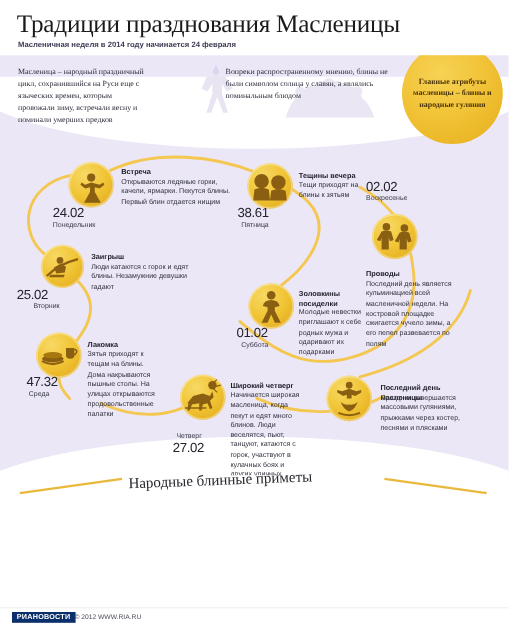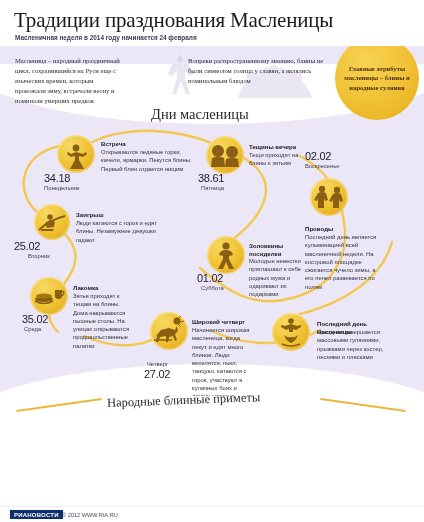--- a/index.html
+++ b/index.html
@@ -269,41 +269,40 @@
     </svg>
   </div>
 
   <div class="intro intro-left">Масленица – народный праздничный цикл, сохранившийся на Руси еще с языческих времен, которым провожали зиму, встречали весну и поминали умерших предков</div>
   <div class="intro intro-right">Вопреки распространенному мнению, блины не были символом солнца у славян, а являлись поминальным блюдом</div>
 
   <div class="hero-badge">
     <div class="hero-badge-text">Главные атрибуты масленицы – блины и народные гуляния</div>
   </div>
 
-  <div class="section-head head-days">Дни масленицы</div>
 
   <svg class="flow-svg" viewBox="0 0 424 350">
     <g fill="none" stroke="#f3c750" stroke-width="2.4" stroke-linecap="round">
       <path d="M60 100 C 18 108, 14 150, 40 168 C 70 188, 86 206, 68 232 C 52 256, 40 268, 58 286"></path>
       <path d="M92 96 C 130 78, 180 84, 214 98 C 252 112, 276 130, 262 160 C 250 186, 224 196, 212 212"></path>
       <path d="M200 222 C 230 248, 256 262, 292 252 C 330 242, 350 214, 344 176 C 340 144, 326 124, 300 110"></path>
       <path d="M84 290 C 120 306, 150 300, 172 282"></path>
       <path d="M214 286 C 250 302, 292 300, 320 284"></path>
       <path d="M300 268 C 346 256, 382 232, 392 196"></path>
     </g>
   </svg>
 
   <div class="day">
     <div class="medal" style="left:57px; top:135px; width:38px; height:38px;">
       <svg width="38" height="38" viewBox="0 0 38 38">
         <circle cx="19" cy="13" r="3.4" fill="#8a5f12"></circle>
         <path d="M19 17 l7 2 3 -2 1 2 -4 3 -4 -1 v4 l5 9 h-14 l5 -9 v-4 l-4 1 -4 -3 1 -2 3 2z" fill="#8a5f12"></path>
       </svg>
     </div>
-    <div class="date" style="left:44px; top:172px;">34.18</div>
+    <div class="date" style="left:44px; top:172px;">24.02</div>
     <div class="weekday" style="left:44px; top:185px;">Понедельник</div>
     <div class="d-title" style="left:101px; top:140px; width:94px;">Встреча</div>
     <div class="d-body" style="left:101px; top:148px; width:94px;">Открываются ледяные горки, качели, ярмарки. Пекутся блины. Первый блин отдается нищим</div>
   </div>
 
   <div class="day">
     <div class="medal" style="left:34px; top:204px; width:36px; height:36px;">
       <svg width="36" height="36" viewBox="0 0 36 36">
         <path d="M5 26 q10 -10 26 -14" stroke="#8a5f12" stroke-width="2" fill="none"></path>
         <circle cx="16" cy="13" r="2.8" fill="#8a5f12"></circle>
@@ -320,21 +319,21 @@
   <div class="day">
     <div class="medal" style="left:30px; top:277px; width:38px; height:38px;">
       <svg width="38" height="38" viewBox="0 0 38 38">
         <ellipse cx="14" cy="22" rx="9" ry="3" fill="#8a5f12"></ellipse>
         <ellipse cx="14" cy="19" rx="8" ry="2.6" fill="#a8780f"></ellipse>
         <path d="M5 24 q9 5 18 0" stroke="#8a5f12" stroke-width="1.6" fill="none"></path>
         <path d="M25 13 h7 v6 q0 3 -3.5 3 t-3.5 -3z" fill="#8a5f12"></path>
         <path d="M32 14 q4 1 0 5" stroke="#8a5f12" stroke-width="1.4" fill="none"></path>
       </svg>
     </div>
-    <div class="date" style="left:22px; top:313px;">35.02</div>
+    <div class="date" style="left:22px; top:313px;">47.32</div>
     <div class="weekday" style="left:24px; top:326px;">Среда</div>
     <div class="d-title" style="left:73px; top:284px; width:60px;">Лакомка</div>
     <div class="d-body" style="left:73px; top:292px; width:60px;">Зятья приходят к тещам на блины. Дома накрываются пышные столы. На улицах открываются продовольственные палатки</div>
   </div>
 
   <div class="day">
     <div class="medal" style="left:150px; top:312px; width:38px; height:38px;">
       <svg width="38" height="38" viewBox="0 0 38 38">
         <circle cx="27" cy="9" r="3.5" fill="#8a5f12"></circle>
         <path d="M28 7 l3 -3 M30 10 l4 -1 M28 12 l3 3" stroke="#8a5f12" stroke-width="1" fill="none"></path>

